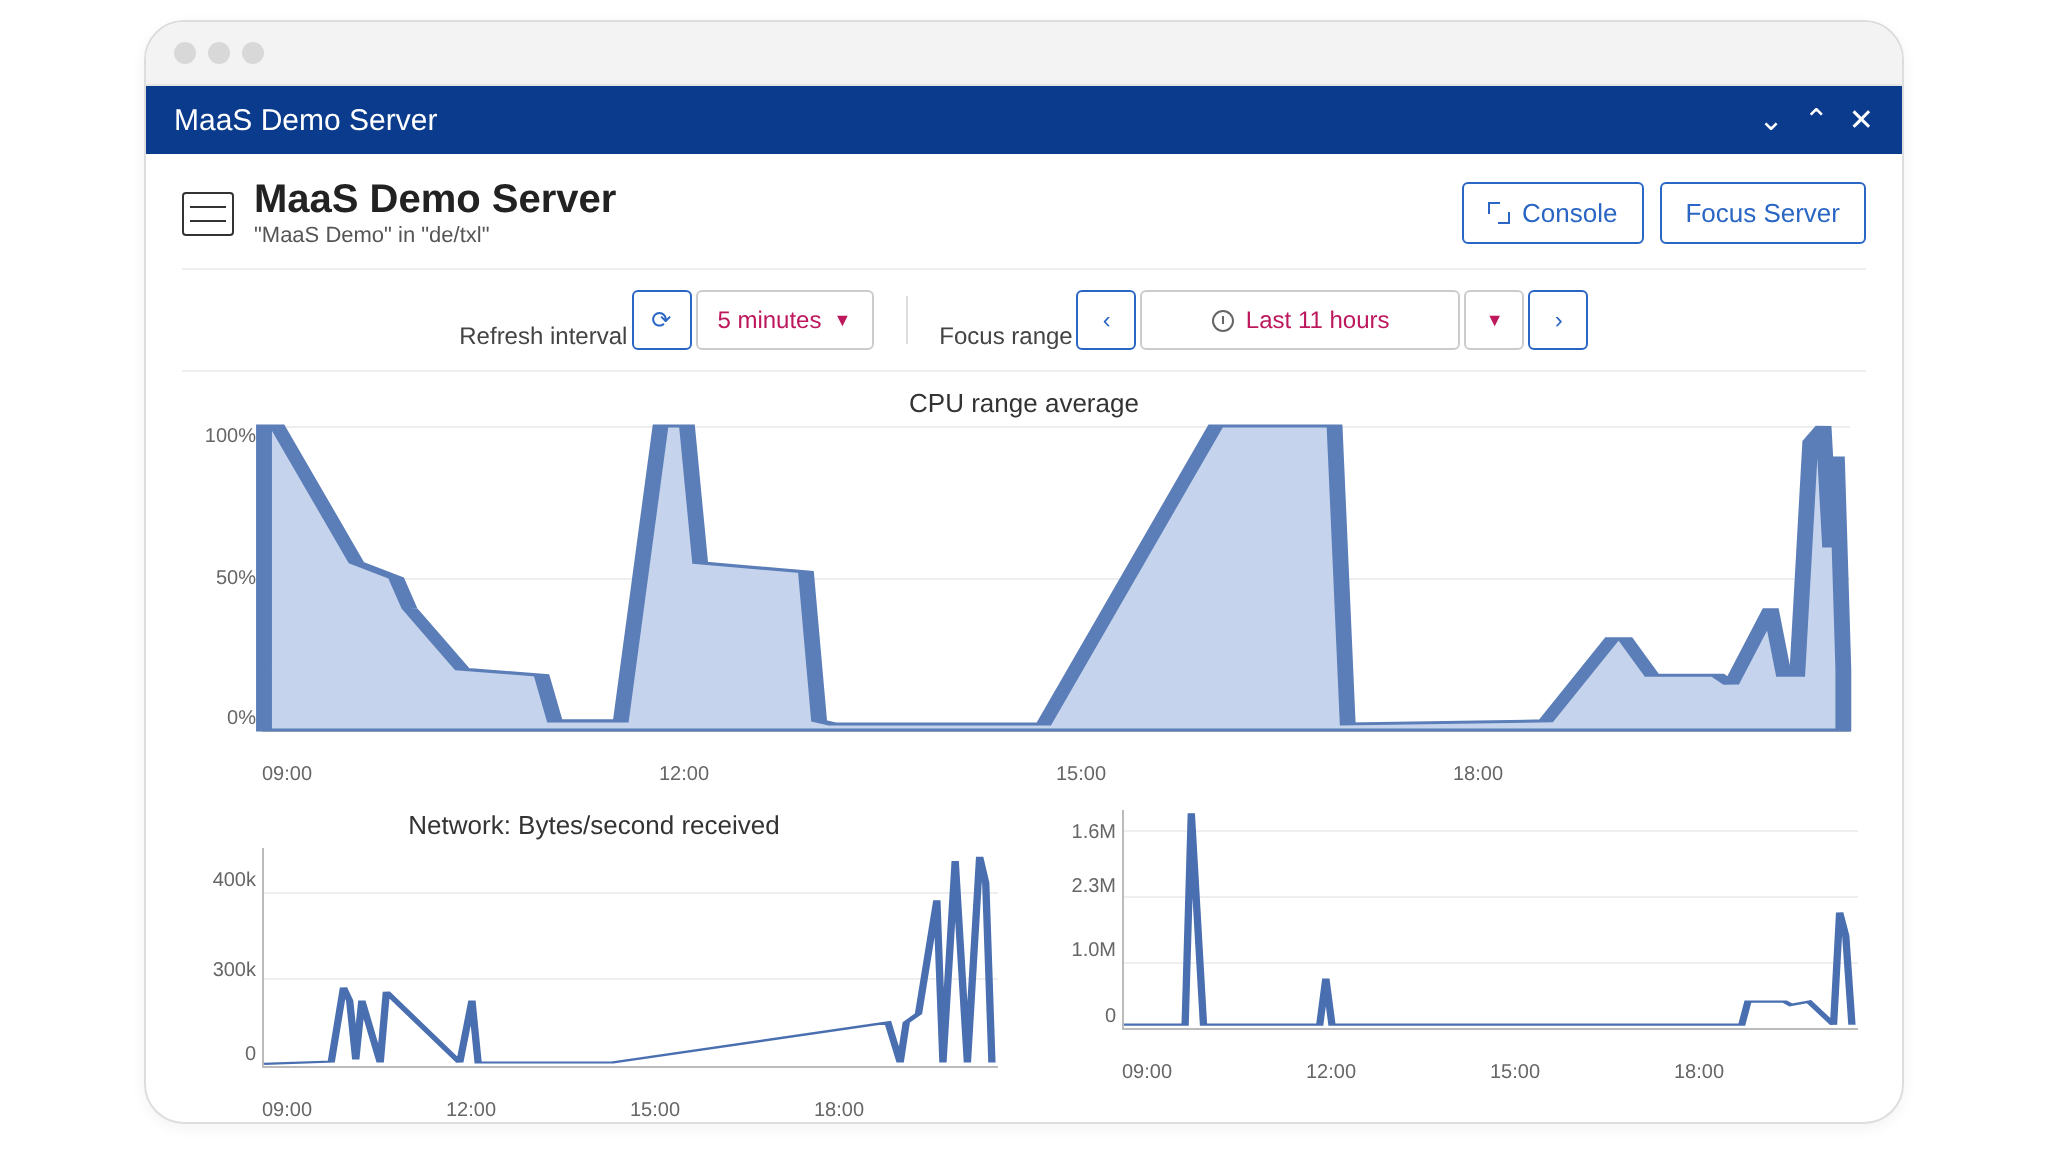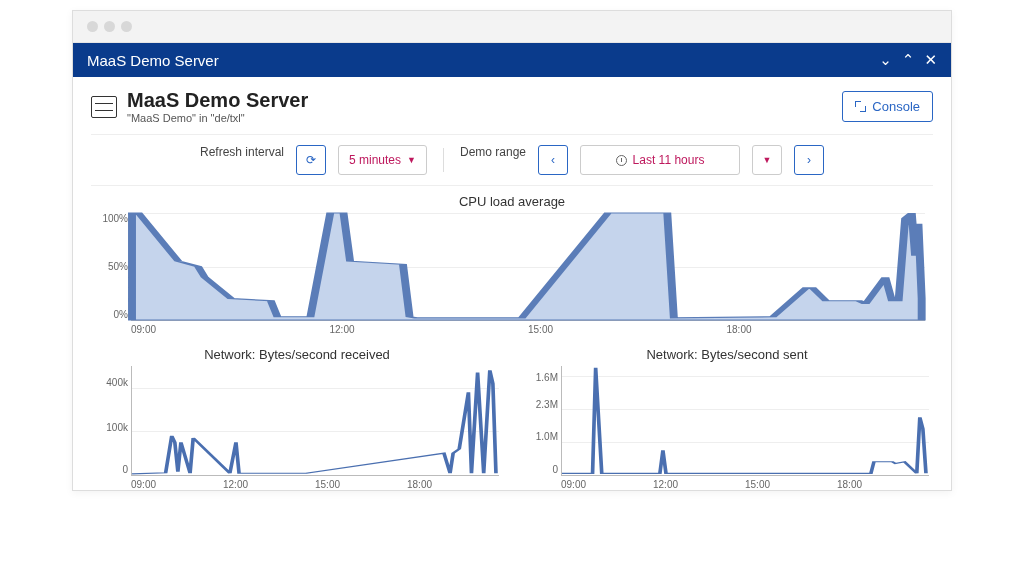--- a/index.html
+++ b/index.html
@@ -1,49 +1,49 @@
 <!DOCTYPE html>
 <html><head>
 <meta charset="utf-8">
 <style>
   *{box-sizing:border-box;margin:0;padding:0;font-family:-apple-system,BlinkMacSystemFont,"Segoe UI",Arial,sans-serif}
   body{background:#fff;display:flex;align-items:flex-start;justify-content:center;padding:10px}
-  .window{width:880px;border:1px solid #ddd;border-radius:0;background:#fff;overflow:hidden;box-shadow:0 2px 8px rgba(0,0,0,.05)}
+  .window{width:880px;border:1px solid #ddd;border-radius:20px;background:#fff;overflow:hidden;box-shadow:0 2px 8px rgba(0,0,0,.05)}
   .mac-dots{display:flex;gap:6px;padding:10px 14px;background:#f3f3f3;border-bottom:1px solid #e5e5e5}
   .mac-dots span{width:11px;height:11px;border-radius:50%;background:#d8d8d8}
   .titlebar{background:#0a3b8c;color:#fff;padding:8px 14px;display:flex;align-items:center;justify-content:space-between}
   .titlebar-title{font-size:15px;font-weight:500}
   .titlebar-controls{display:flex;gap:10px;font-size:15px}
   .titlebar-controls span{cursor:pointer}
   .body{padding:12px 18px 0 18px}
   .header-row{display:flex;align-items:center;justify-content:space-between;margin-bottom:10px}
   .header-left{display:flex;gap:10px;align-items:center}
   .server-icon{width:26px;height:22px;border:1px solid #333;border-radius:2px;position:relative}
   .server-icon::before,.server-icon::after{content:"";position:absolute;left:3px;right:3px;height:1px;background:#333}
   .server-icon::before{top:6px}
   .server-icon::after{top:13px}
   .page-title{font-size:20px;font-weight:600;color:#222}
   .page-subtitle{font-size:11px;color:#555}
   .header-right{display:flex;gap:8px}
   .btn{border:1px solid #2a66c4;color:#2a66c4;background:#fff;padding:7px 12px;font-size:13px;border-radius:3px;display:inline-flex;align-items:center;gap:6px;cursor:pointer}
   .toolbar{display:flex;align-items:center;justify-content:center;gap:10px;padding:10px 0;border-top:1px solid #eee;border-bottom:1px solid #eee;margin-bottom:8px}
-  .tb-group{display:flex;align-items:flex-start;gap:12px}
+  .tb-group{display:flex;align-items:flex-end;gap:2px}
   .tb-label{font-size:12px;color:#444}
   .tb-btn{border:1px solid #2a66c4;color:#2a66c4;background:#fff;height:30px;min-width:30px;padding:0 10px;font-size:12px;border-radius:3px;display:inline-flex;align-items:center;justify-content:center;gap:6px;cursor:pointer}
   .tb-btn.icon-only{padding:0;width:30px}
   .tb-text{color:#be185d;border-color:#ccc}
   .divider{width:1px;height:24px;background:#ddd;margin:0 6px}
   .chart-block{margin:6px 0 12px 0}
   .chart-title{text-align:center;font-size:13px;color:#333;margin-bottom:4px;font-weight:500}
   .chart{border-left:1px solid #bbb;border-bottom:1px solid #bbb;position:relative}
   .ylabels{position:absolute;left:-40px;top:0;bottom:0;width:36px;display:flex;flex-direction:column;justify-content:space-between;font-size:10px;color:#666;text-align:right}
-  .xlabels{display:flex;justify-content:space-between;font-size:10px;color:#666;padding-top:3px}
+  .xlabels{display:flex;justify-content:space-between;font-size:10px;color:#666;padding-top:16px}
   .xsub{font-size:9px;color:#999;padding-left:2px}
   .grid-h{position:absolute;left:0;right:0;height:1px;background:#eee}
-  .cpu-chart{height:108px;margin-left:40px;margin-right:8px}
+  .cpu-chart{height:153px;margin-left:40px;margin-right:8px}
   .small-charts{display:flex;gap:18px;margin-top:8px}
   .small-chart-wrap{flex:1}
   .small-chart{height:110px;margin-left:40px;margin-right:4px}
   svg{position:absolute;left:0;top:0;width:100%;height:100%;overflow:visible}
   .area{fill:#c5d4ec;stroke:#5b7db8;stroke-width:1}
   .line{fill:none;stroke:#4a6fb0;stroke-width:1}
   .caret{font-size:9px}
   .clock{width:11px;height:11px;border:1px solid #666;border-radius:50%;position:relative;display:inline-block}
   .clock::after{content:"";position:absolute;left:4px;top:2px;width:1px;height:4px;background:#666}
   .expand-icon{width:11px;height:11px;position:relative;display:inline-block}
@@ -77,55 +77,58 @@
         <div>
           <div class="page-title">MaaS Demo Server</div>
           <div class="page-subtitle">"MaaS Demo" in "de/txl"</div>
         </div>
       </div>
       <div class="header-right">
         <button class="btn">
           <span class="expand-icon"></span>
           <span>Console</span>
         </button>
+        <button class="btn">
+          <span>Focus Server</span>
+        </button>
       </div>
     </div>
 
     <div class="toolbar">
       <div class="tb-group">
         <span class="tb-label">Refresh interval</span>
         <button class="tb-btn icon-only">
           <span>⟳</span>
         </button>
         <button class="tb-btn tb-text">
           <span>5 minutes</span>
           <span class="caret">▼</span>
         </button>
       </div>
       <div class="divider"></div>
       <div class="tb-group">
-        <span class="tb-label">Demo range</span>
+        <span class="tb-label">Focus range</span>
         <button class="tb-btn icon-only">
           <span>‹</span>
         </button>
         <button class="tb-btn tb-text" style="min-width:160px">
           <span class="clock"></span>
           <span>Last 11 hours</span>
         </button>
         <button class="tb-btn icon-only tb-text">
           <span class="caret">▼</span>
         </button>
         <button class="tb-btn icon-only">
           <span>›</span>
         </button>
       </div>
     </div>
 
     <div class="chart-block">
-      <div class="chart-title">CPU load average</div>
+      <div class="chart-title">CPU range average</div>
       <div class="chart cpu-chart" id="cpu-chart">
         <div class="grid-h" style="top:0"></div>
         <div class="grid-h" style="top:50%"></div>
         <div class="ylabels">
           <span>100%</span>
           <span>50%</span>
           <span>0%</span>
         </div>
         <svg id="cpu-svg" viewBox="0 0 100 100" preserveAspectRatio="none">
             <path d="M 0.00 0.00 L 0.83 0.00 L 5.83 45.00 L 8.33 50.00 L 9.17 60.00 L 10.83 70.00 L 12.50 80.00 L 17.50 82.00 L 18.33 97.00 L 22.50 97.00 L 25.00 0.00 L 26.67 0.00 L 27.50 45.00 L 34.17 48.00 L 35.00 97.00 L 35.83 98.00 L 37.50 98.00 L 47.50 98.00 L 49.17 98.00 L 60.00 0.00 L 60.83 0.00 L 67.50 0.00 L 68.33 98.00 L 80.83 97.00 L 85.00 70.00 L 85.83 70.00 L 87.50 82.00 L 91.67 82.00 L 92.50 85.00 L 95.00 60.00 L 95.83 82.00 L 96.67 82.00 L 97.50 5.00 L 98.33 0.00 L 98.75 40.00 L 99.17 10.00 L 99.58 80.00 L 99.58 100 L 0.00 100 Z" class="area"></path>
@@ -144,39 +147,38 @@
 
     <div class="small-charts">
       <div class="small-chart-wrap">
         <div class="chart-title">Network: Bytes/second received</div>
         <div class="chart small-chart" id="rx-chart">
           <div class="grid-h" style="top:20%"></div>
           <div class="grid-h" style="top:60%"></div>
           <div class="ylabels">
             <span></span>
             <span style="position:relative;top:-14px">400k</span>
-            <span style="position:relative;top:-6px">100k</span>
+            <span style="position:relative;top:-6px">300k</span>
             <span>0</span>
           </div>
           <svg id="rx-svg" viewBox="0 0 100 100" preserveAspectRatio="none">
               <path d="M 0.00 99.00 L 9.17 98.00 L 10.83 64.00 L 11.67 70.00 L 12.50 97.00 L 13.33 70.00 L 15.83 98.40 L 16.67 66.00 L 26.67 98.40 L 28.33 70.00 L 29.17 98.40 L 30.83 98.40 L 47.50 98.40 L 85.00 80.00 L 86.67 98.40 L 87.50 80.00 L 89.17 76.00 L 91.67 24.00 L 92.50 98.40 L 94.17 6.00 L 95.83 98.40 L 97.50 4.00 L 98.33 16.00 L 99.17 98.40 " class="line"></path>
             </svg>
         </div>
         <div style="margin-left:40px;margin-right:4px">
           <div class="xlabels">
             <span>09:00</span>
             <span>12:00</span>
             <span>15:00</span>
             <span>18:00</span>
             <span></span>
           </div>
         </div>
       </div>
       <div class="small-chart-wrap">
-        <div class="chart-title">Network: Bytes/second sent</div>
         <div class="chart small-chart" id="tx-chart">
           <div class="grid-h" style="top:9%"></div>
           <div class="grid-h" style="top:39%"></div>
           <div class="grid-h" style="top:70%"></div>
           <div class="ylabels">
             <span style="position:relative;top:6px">1.6M</span>
             <span>2.3M</span>
             <span>1.0M</span>
             <span>0</span>
           </div>

